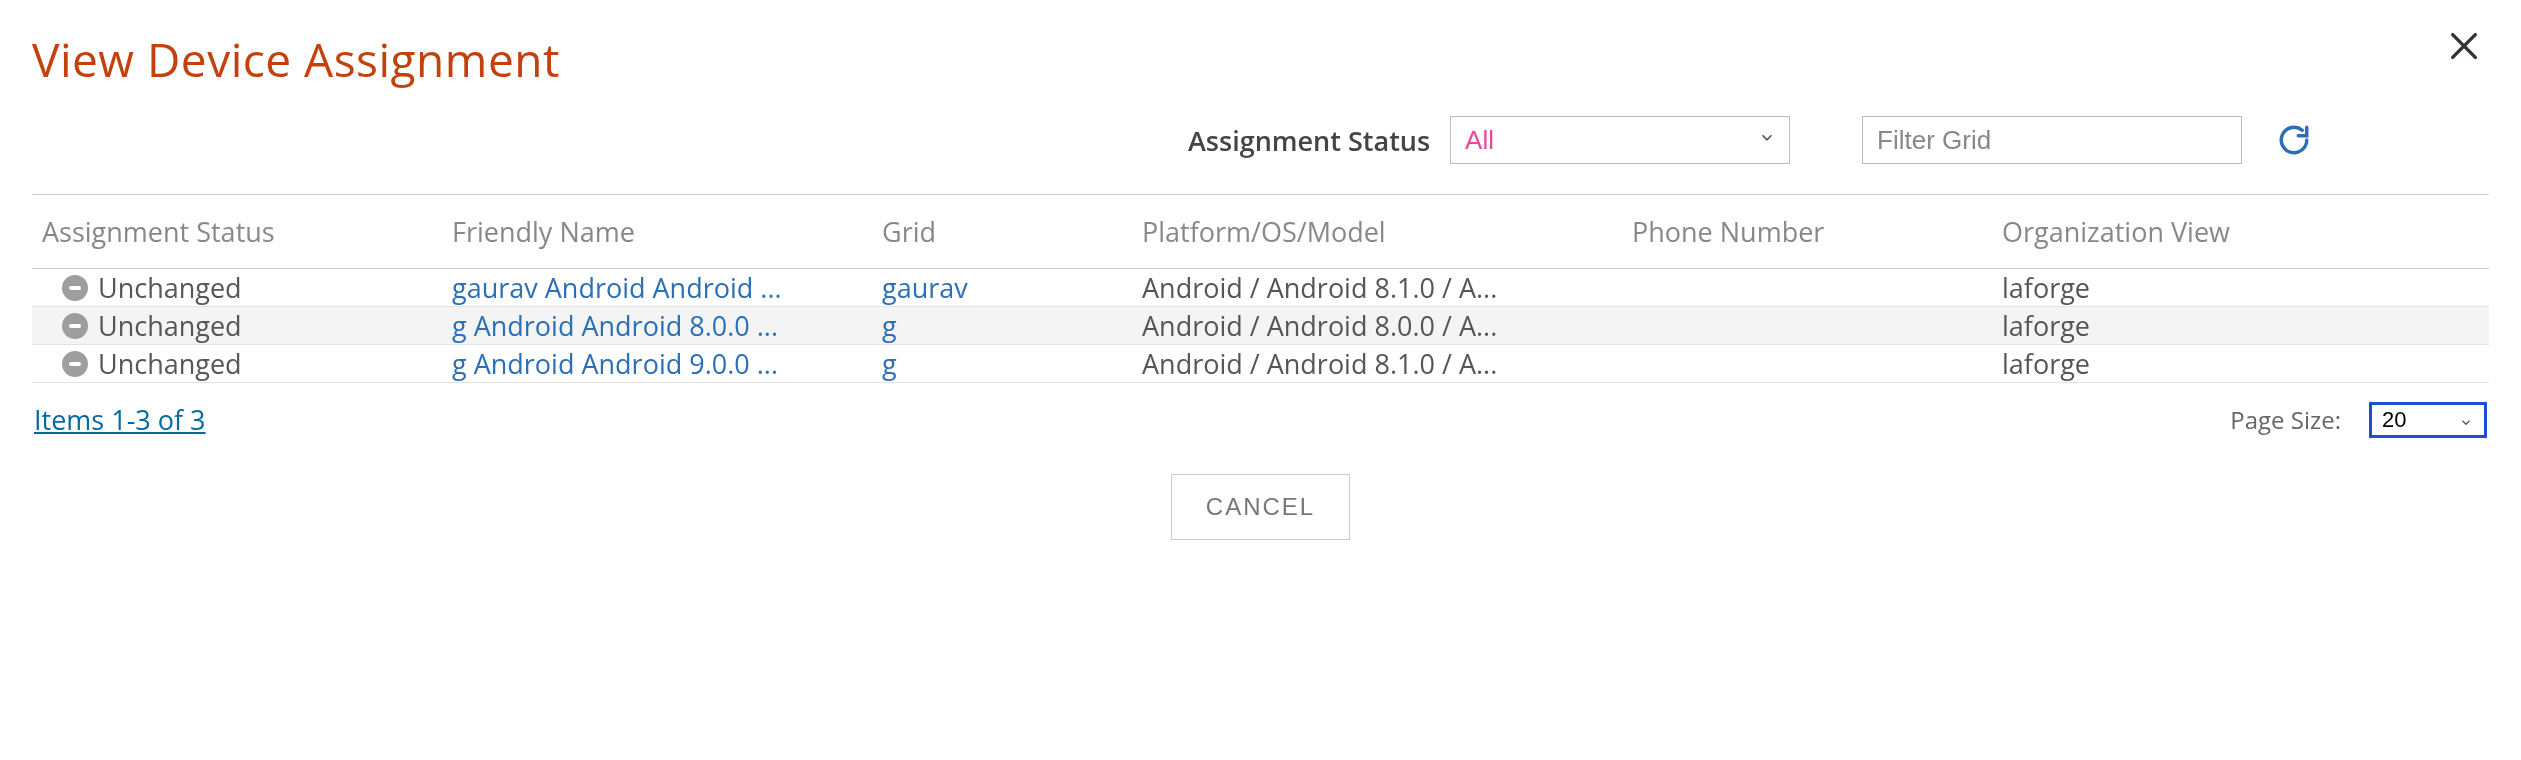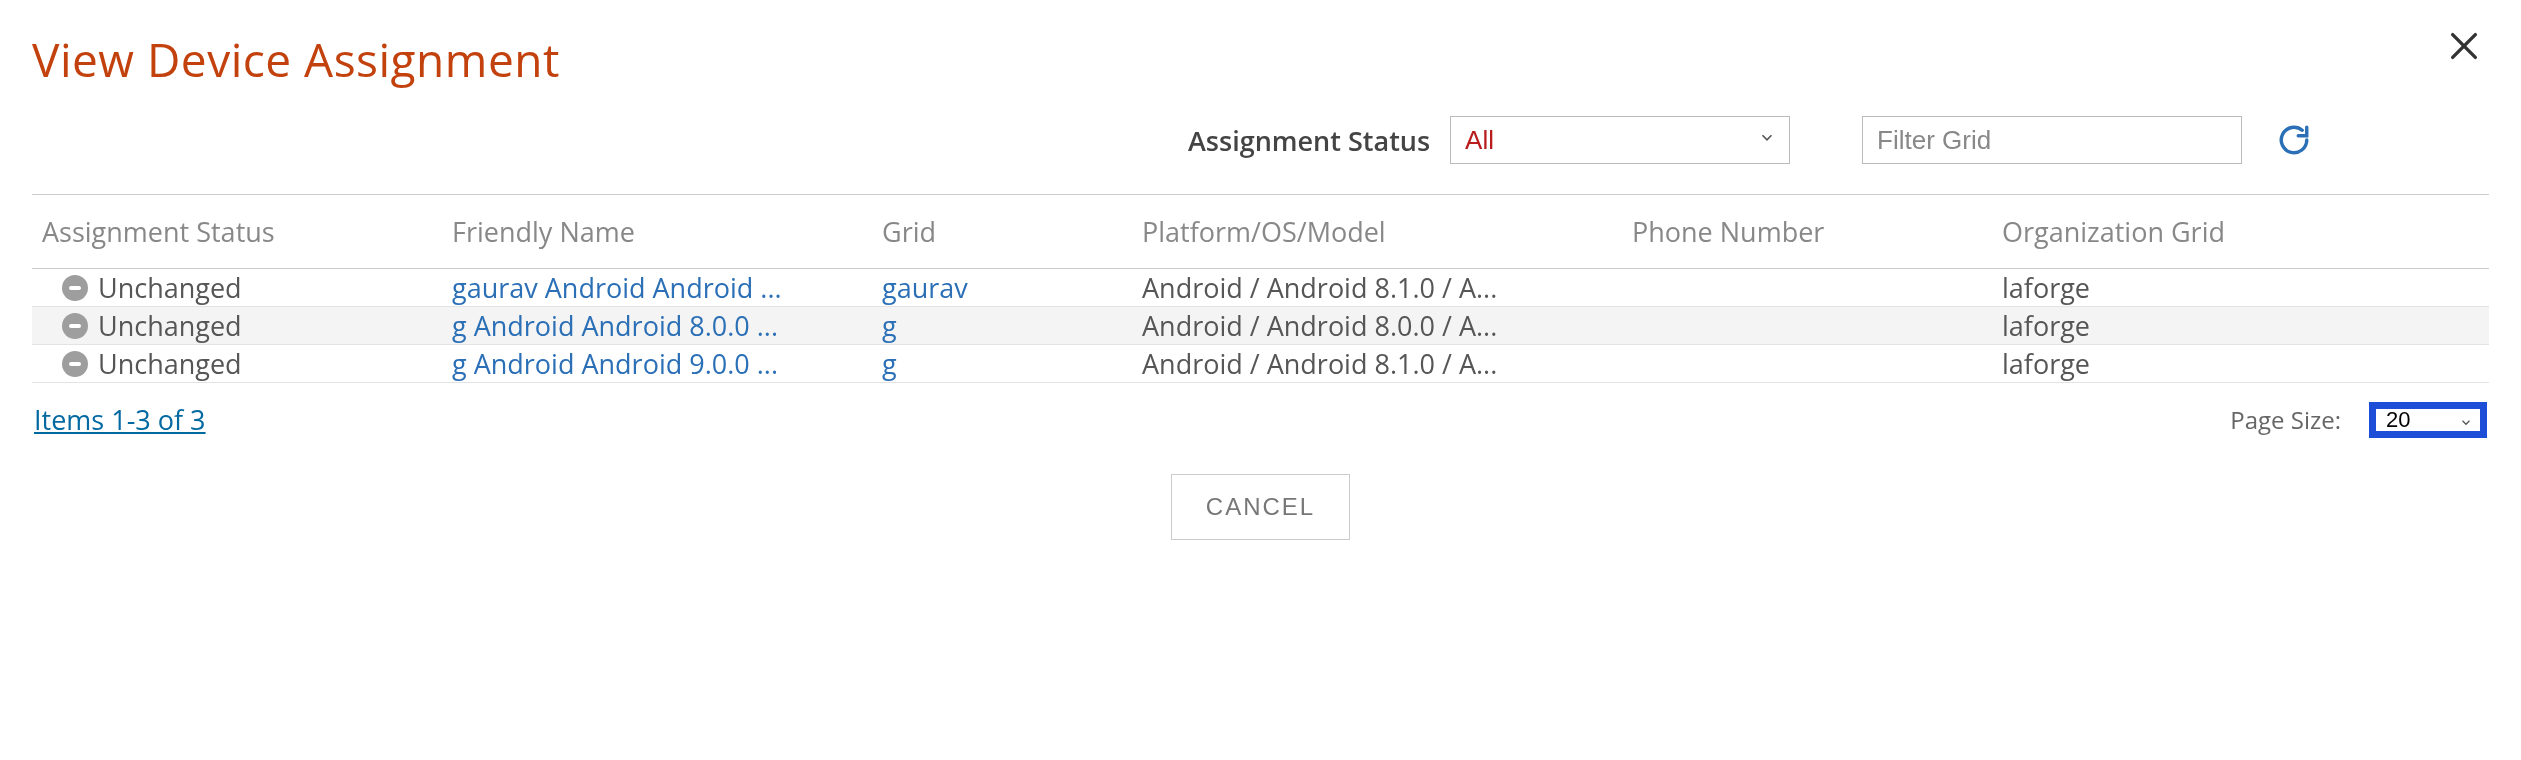--- a/index.html
+++ b/index.html
@@ -4,21 +4,21 @@
 <style>
   * { box-sizing: border-box; margin:0; padding:0; }
   html,body { width:2521px; height:760px; font-family: "Segoe UI", "Open Sans", Arial, sans-serif; color:#565656; background:#fff; }
   .container { padding: 28px 32px 0 32px; position:relative; width:100%; }
   .header-row { display:flex; align-items:flex-start; justify-content:space-between; }
   .title { font-size:46px; font-weight:400; color:#c2410c; letter-spacing:0.5px; }
   .close-btn { font-size:40px; color:#333; cursor:pointer; padding:0 8px; user-select:none; line-height:1; }
   .filter-row { display:flex; align-items:center; justify-content:flex-start; margin-top:26px; gap:20px; padding-left:1156px; }
   .filter-label { font-size:27px; color:#444; font-weight:600; }
   .select-wrap { position:relative; }
-  .status-select { width:340px; height:48px; border:1px solid #bbb; background:#fff; font-size:26px; color:#b91c1c; padding:0 36px 0 14px; appearance:none; -webkit-appearance:none; }
+  .status-select { width:340px; height:48px; border:1px solid #bbb; background:#fff; font-size:26px; color:#ec4899; padding:0 36px 0 14px; appearance:none; -webkit-appearance:none; }
   .select-caret { position:absolute; right:14px; top:50%; transform:translateY(-50%); pointer-events:none; }
   .filter-input { width:380px; height:48px; border:1px solid #bbb; font-size:26px; color:#c2410c; padding:0 14px; margin-left:52px; }
   .filter-input::placeholder { color:#888; }
   .refresh-btn { width:44px; height:44px; display:flex; align-items:center; justify-content:center; cursor:pointer; margin-left:10px; }
   .table { width:100%; margin-top:30px; border-collapse:collapse; }
   .table thead th { text-align:left; font-size:27px; font-weight:400; color:#888; padding:18px 10px 18px 10px; border-top:1px solid #ccc; border-bottom:1px solid #ccc; }
   .table tbody td { font-size:27px; padding:0 10px; border-bottom:1px solid #e3e3e3; white-space:nowrap; overflow:hidden; text-overflow:ellipsis; }
   .table tbody tr.alt { background:#f4f4f4; }
   .status-cell { display:flex; align-items:center; gap:10px; }
   .status-icon { width:26px; height:26px; border-radius:50%; background:#9e9e9e; display:inline-flex; align-items:center; justify-content:center; flex-shrink:0; }
@@ -26,21 +26,21 @@
   .link { color:#2b6fb6; cursor:pointer; }
   .col-status { width:410px; padding-left:30px !important; }
   .col-friendly { width:430px; max-width:430px; }
   .col-user { width:260px; max-width:260px; }
   .col-platform { width:490px; max-width:490px; }
   .col-phone { width:370px; }
   .col-org { width:auto; }
   .footer-row { display:flex; justify-content:space-between; align-items:center; margin-top:18px; padding:0 2px; }
   .items-count { font-size:27px; color:#0369a1;text-decoration:underline; }
   .pagesize-wrap { display:flex; align-items:center; gap:28px; font-size:24px; color:#666; }
-  .pagesize-select { width:118px; height:36px; border:7px solid #1d4ed8; font-size:22px; padding:0 26px 0 10px; appearance:none; -webkit-appearance:none; position:relative; }
+  .pagesize-select { width:118px; height:36px; border:3px solid #1d4ed8; font-size:22px; padding:0 26px 0 10px; appearance:none; -webkit-appearance:none; position:relative; }
   .pagesize-wrap .select-wrap { position:relative; }
   .cancel-row { display:flex; justify-content:center; margin-top:36px; }
   .cancel-btn { border:1px solid #ccc; background:#fff; color:#777; font-size:24px; letter-spacing:2px; padding:18px 34px; cursor:pointer; }
   th.col-status { padding-left:10px !important; }
 </style>
 </head>
 <body>
 
 <div class="container">
 
@@ -74,21 +74,21 @@
   </div>
 
   <table class="table">
     <thead>
       <tr>
         <th class="col-status">Assignment Status</th>
         <th class="col-friendly">Friendly Name</th>
         <th class="col-user">Grid</th>
         <th class="col-platform">Platform/OS/Model</th>
         <th class="col-phone">Phone Number</th>
-        <th class="col-org">Organization Grid</th>
+        <th class="col-org">Organization View</th>
       </tr>
     </thead>
     <tbody id="tbody">
         <tr>
           <td class="col-status">
             <div class="status-cell">
               <span class="status-icon"></span>
               <span>Unchanged</span>
             </div>
           </td>

